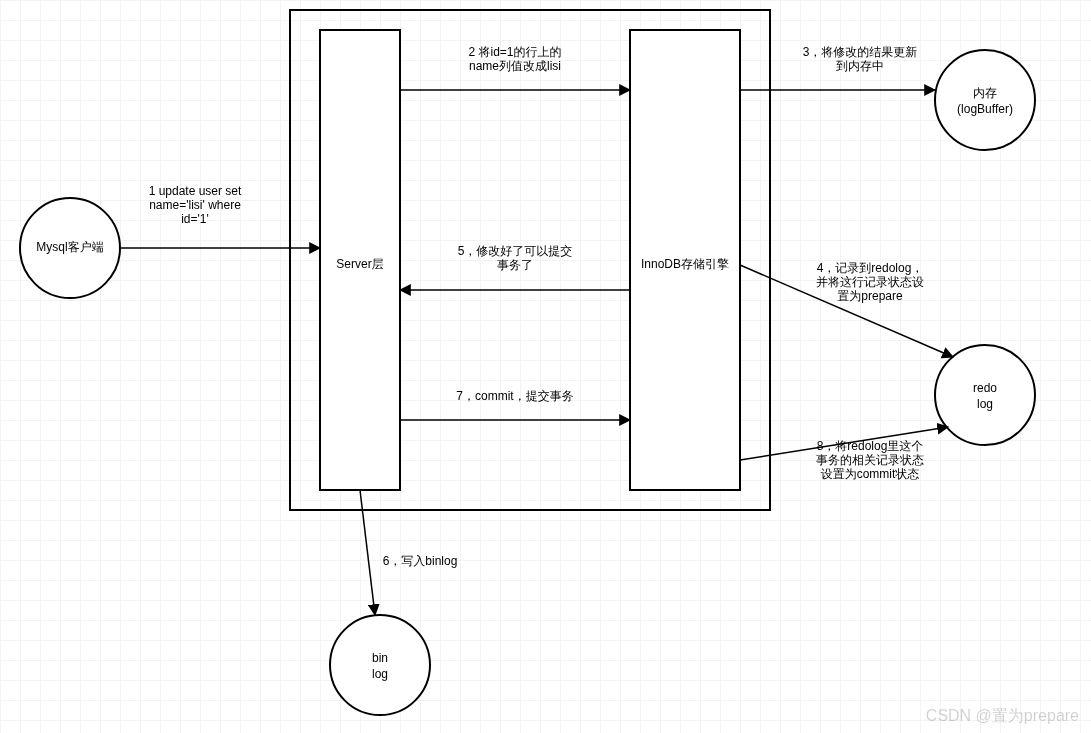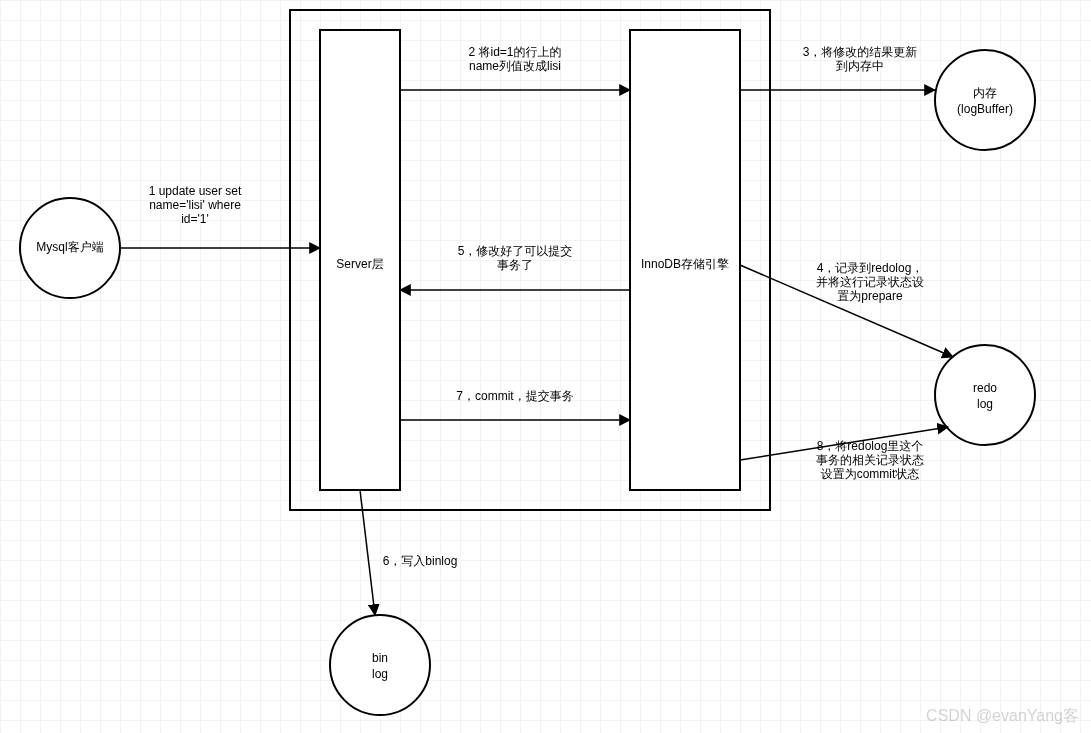--- a/index.html
+++ b/index.html
@@ -109,13 +109,13 @@
   </g>
 
   <g>
     <line x1="740" y1="460" x2="948" y2="427" stroke="#000" stroke-width="1.5" marker-end="url(#arrow)"></line>
     <text x="870" y="450" class="arrow-label">8，将redolog里这个</text>
     <text x="870" y="464" class="arrow-label">事务的相关记录状态</text>
     <text x="870" y="478" class="arrow-label">设置为commit状态</text>
   </g>
 </svg>
 
-<div class="watermark">CSDN @evanYang客</div>
+<div class="watermark">CSDN @置为prepare</div>
 
 </body></html>

